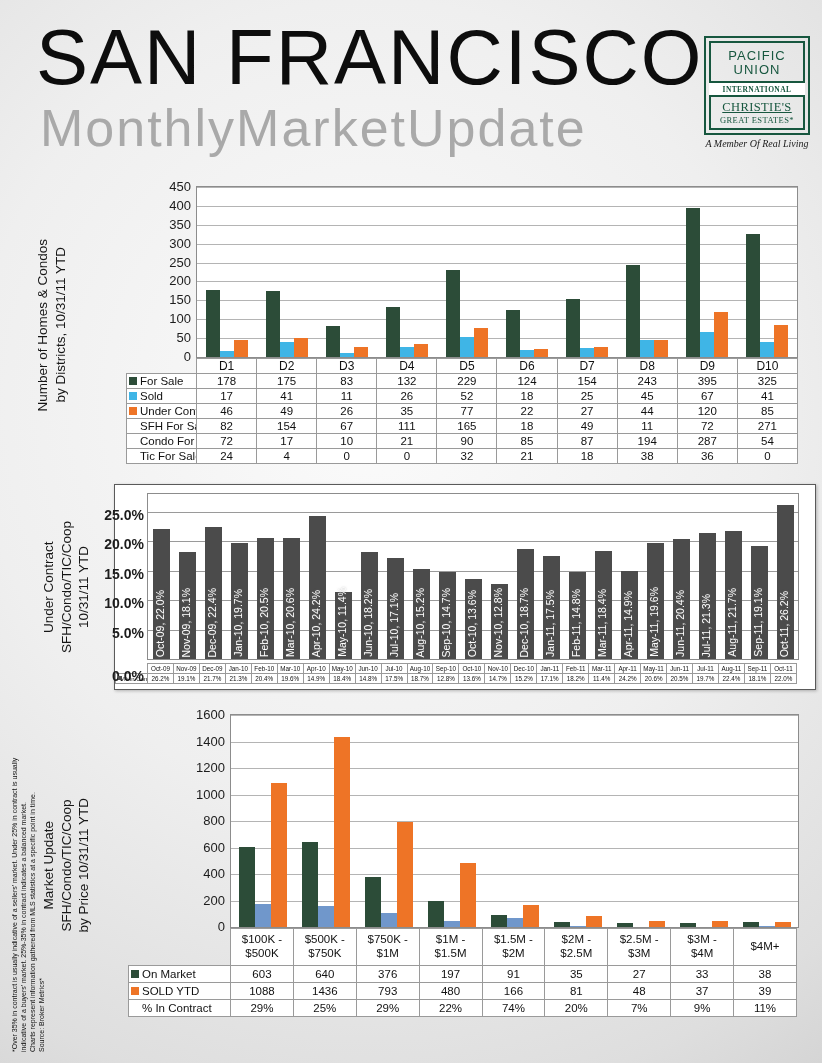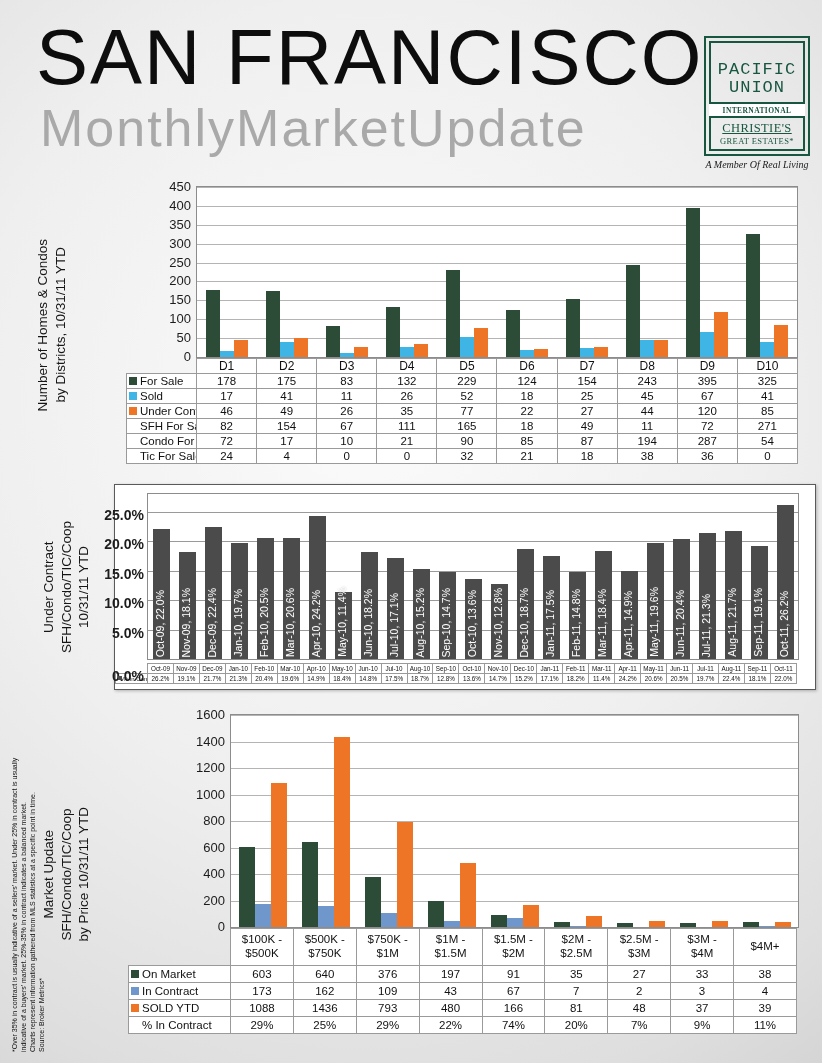--- a/index.html
+++ b/index.html
@@ -8,22 +8,22 @@
     font-family:"Liberation Sans", sans-serif;
     background: radial-gradient(ellipse 120% 95% at 45% 38%, #fbfbfb 0%, #efefef 40%, #dedede 70%, #c2c2c2 100%);
   }
   
   .title { position:absolute; left:36px; top:12px; font-size:78px; font-weight:200;
            letter-spacing:2px; color:#0d0d0d; white-space:nowrap; }
   .subtitle { position:absolute; left:40px; top:98px; font-size:52px; font-weight:200;
               letter-spacing:2px; color:#a9a9a9; white-space:nowrap; }
   .logo { position:absolute; right:12px; top:36px; width:106px; text-align:center; }
   .logo-frame { border:2px solid #17573f; padding:3px; }
-  .logo-pu { border:2px solid #17573f; padding:18px 1px 5px; font-family:Liberation Mono, monospace;
-             color:#17573f; font-size:17px; line-height:1.05; letter-spacing:1px; }
+  .logo-pu { border:2px solid #17573f; padding:6px 1px 5px; font-family:Liberation Sans, sans-serif;
+             color:#17573f; font-size:13px; line-height:1.05; letter-spacing:1px; }
   .logo-pu span { display:block; }
   .logo-intl { padding:2px 0 1px; font-size:7.5px; font-weight:bold; color:#17573f;
                background:#fff; letter-spacing:0.4px; font-family:"Liberation Serif", serif; }
   .logo-ch { border:2px solid #17573f; padding:3px 1px; color:#17573f; font-family:"Liberation Serif", serif; }
   .logo-ch .ch1 { display:block; font-size:12.5px; text-decoration:underline; letter-spacing:0.4px; }
   .logo-ch .ch2 { display:block; font-size:8.5px; letter-spacing:0.4px; }
   .logo-member { margin-top:3px; font-family:"Liberation Serif", serif; font-style:italic;
                  font-size:10px; color:#1a1a1a; white-space:nowrap; }
   
   .block { display:flex; align-items:flex-start; }
@@ -527,32 +527,20 @@
               <td>640</td>
               <td>376</td>
               <td>197</td>
               <td>91</td>
               <td>35</td>
               <td>27</td>
               <td>33</td>
               <td>38</td>
             </tr>
             <tr>
-              <td class="label-cell"><span class="swatch" style="background: rgb(112, 151, 203);"></span>In Contract</td>
-              <td>173</td>
-              <td>162</td>
-              <td>109</td>
-              <td>43</td>
-              <td>67</td>
-              <td>7</td>
-              <td>2</td>
-              <td>3</td>
-              <td>4</td>
-            </tr>
-            <tr>
               <td class="label-cell"><span class="swatch" style="background: rgb(238, 116, 38);"></span>SOLD YTD</td>
               <td>1088</td>
               <td>1436</td>
               <td>793</td>
               <td>480</td>
               <td>166</td>
               <td>81</td>
               <td>48</td>
               <td>37</td>
               <td>39</td>

